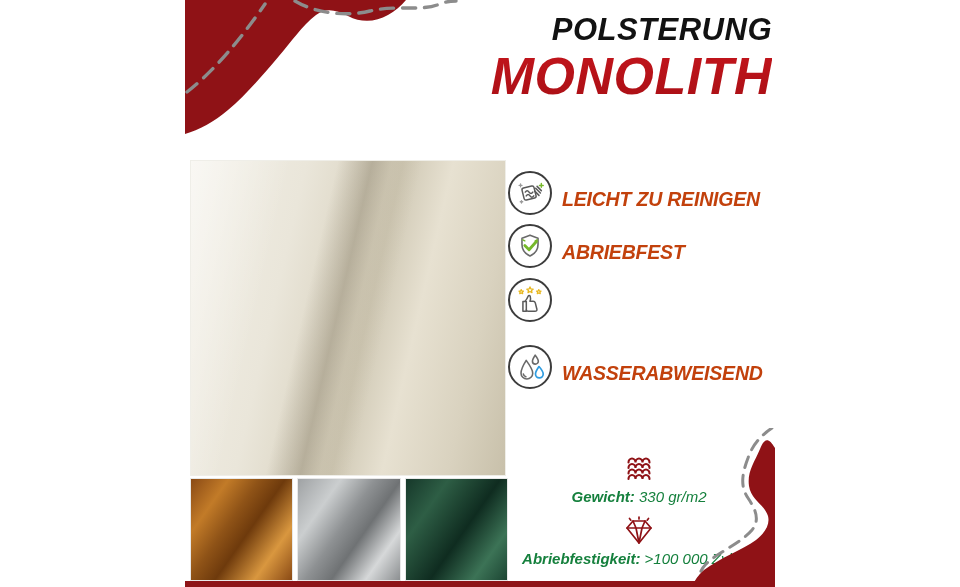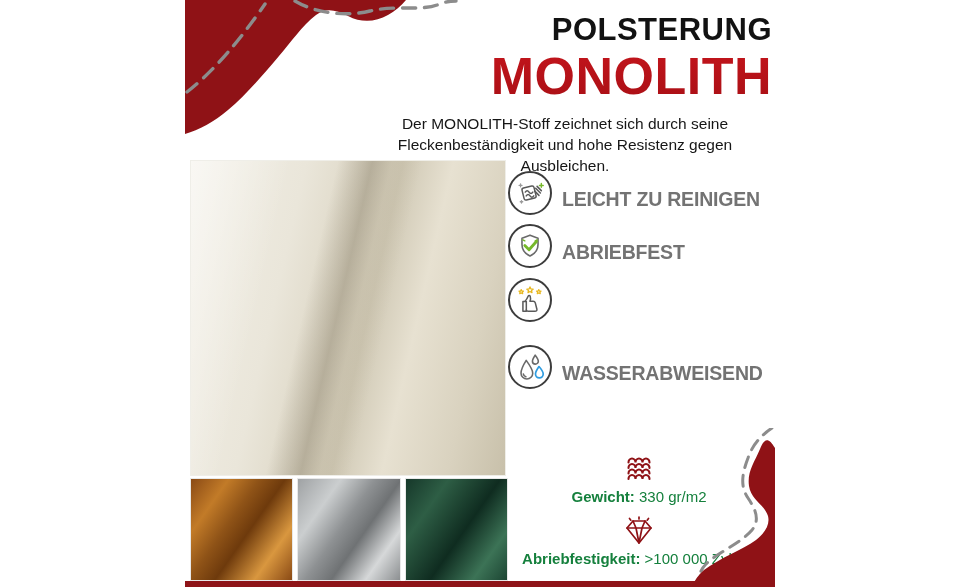--- a/index.html
+++ b/index.html
@@ -1,17 +1,17 @@
 <!DOCTYPE html>
 <html><head>
 <meta charset="utf-8">
 <style>
   html,body{margin:0;padding:0;background:#ffffff;}
   #stage{position:relative;width:960px;height:587px;background:#ffffff;overflow:hidden;
-         font-family:"Liberation Sans",sans-serif;color:#141414;}
+         font-family:"Liberation Sans",sans-serif;color:#141414;font-style:italic;}
   .abs{position:absolute;}
 
   
   #title-block{left:380px;top:12px;width:392px;text-align:right;}
   #kicker{font-size:31px;line-height:36px;font-weight:800;letter-spacing:.5px;color:#121212;}
   #main-title{font-size:52px;line-height:57px;font-weight:800;letter-spacing:.5px;color:#b31318;
               background:linear-gradient(180deg,#c4151c 0%,#a80f15 100%);
               -webkit-background-clip:text;background-clip:text;-webkit-text-fill-color:transparent;}
   #description{left:352px;top:113px;width:426px;text-align:center;font-size:15.5px;line-height:21px;color:#161616;}
 
@@ -24,21 +24,21 @@
   #swatch-row{left:190px;top:478px;width:318px;height:103px;display:flex;gap:4px;}
   .swatch{flex:1 1 0;border:1px solid #e8e8e8;box-sizing:border-box;}
   #swatch-camel{background:linear-gradient(125deg,#8a4a15 0%,#c27b28 22%,#8f5317 40%,#6e3a0c 55%,#d9973f 78%,#8a4a15 100%);}
   #swatch-gray{background:linear-gradient(125deg,#9fa2a4 0%,#cbcecf 25%,#8e9193 45%,#6f7274 60%,#d6d8d9 80%,#8c8f91 100%);}
   #swatch-green{background:linear-gradient(125deg,#16382a 0%,#2e5e45 25%,#0f2c20 55%,#3c7356 80%,#1c4533 100%);}
 
   
   .feature-row{position:absolute;left:508px;height:46px;display:flex;align-items:center;gap:10px;}
   .icon-circle{width:44px;height:44px;border:2.2px solid #3c3c3c;border-radius:50%;box-sizing:border-box;
                background:#fff;display:flex;align-items:center;justify-content:center;flex:0 0 auto;}
-  .feature-label{font-size:19.5px;font-weight:800;letter-spacing:-0.2px;color:#737373;white-space:nowrap;margin-top:12px;}
+  .feature-label{font-size:19.5px;font-weight:800;letter-spacing:-0.2px;color:#c2410c;white-space:nowrap;margin-top:12px;}
 
   
   #specs{left:505px;top:454px;width:268px;text-align:center;}
   .spec-icon{display:block;margin:0 auto;}
   .spec-text{font-size:15px;line-height:18px;color:#15803d;margin-top:4px;}
   .spec-text b{font-weight:800;}
   #spec-1{margin-bottom:10px;}
 
   
   #bottom-bar{left:185px;top:581px;width:590px;height:6px;background:#8e1418;}
@@ -51,24 +51,20 @@
 
   <svg class="abs deco" style="left:185px;top:0;" width="290" height="136" viewBox="0 0 290 136">
     <path d="M0 0 H221 C206 18 184 27 163 16 C150 9 140 8 131 15 C117 26 106 42 94 56 C77 76 61 95 43 110 C29 122 14 130 0 134 Z" fill="#8f1216"></path>
     <path d="M2 92 C30 70 55 40 80 4" fill="none" stroke="#8c8c8c" stroke-width="3.4" stroke-dasharray="13 9" stroke-linecap="round"></path>
     <path d="M110 1 C130 13 160 17 185 11 C210 5 236 11 252 5 C259 2 265 1 271 1" fill="none" stroke="#8c8c8c" stroke-width="3.4" stroke-dasharray="13 9" stroke-linecap="round"></path>
   </svg>
 
   <div class="abs" id="title-block">
     <div id="kicker">POLSTERUNG</div>
     <div id="main-title">MONOLITH</div>
-  </div>
-  <div class="abs" id="description">
-    <div>Der MONOLITH-Stoff zeichnet sich durch seine</div>
-    <div>Fleckenbeständigkeit und hohe Resistenz gegen Ausbleichen.</div>
   </div>
 
   <div class="abs" id="fabric-main"></div>
   <div class="abs" id="swatch-row">
     <div class="swatch" id="swatch-camel"></div>
     <div class="swatch" id="swatch-gray"></div>
     <div class="swatch" id="swatch-green"></div>
   </div>
 
   <div class="feature-row" style="top:170px;">

